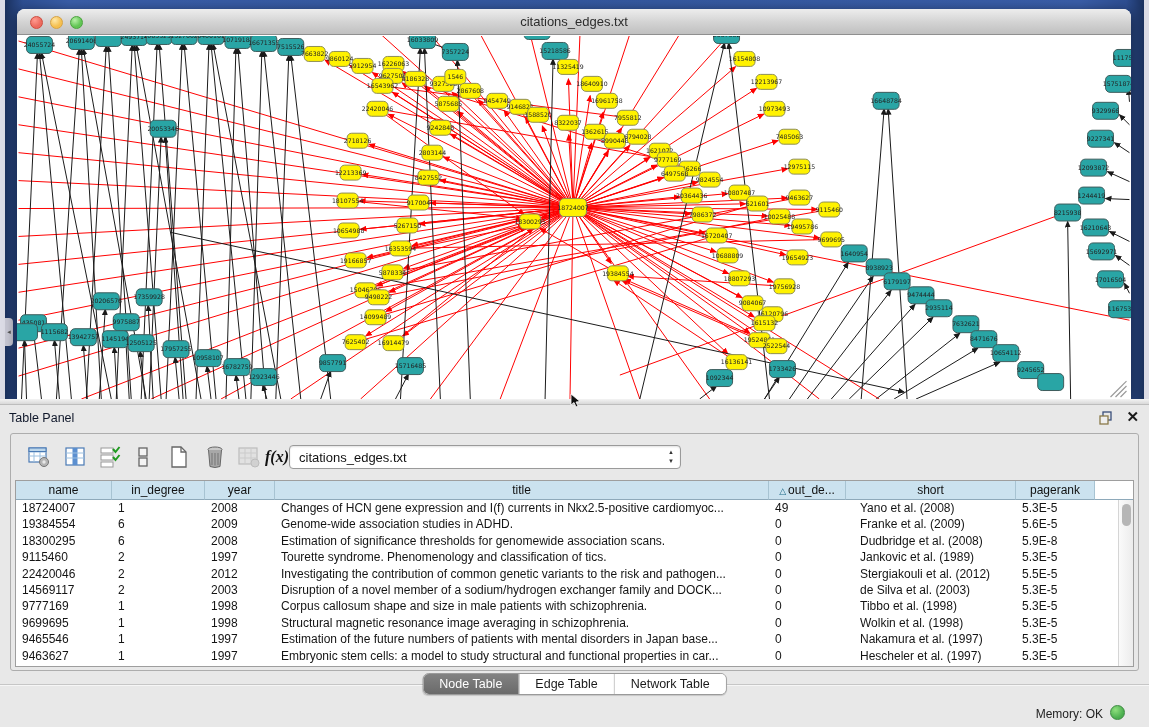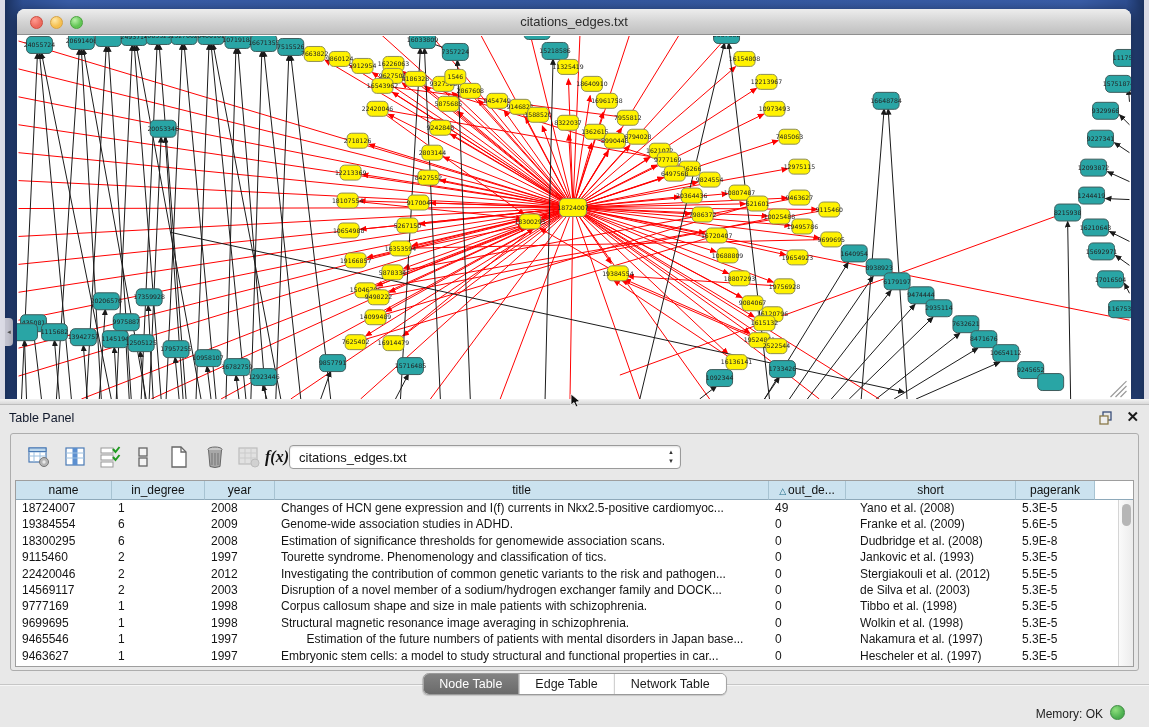--- a/index.html
+++ b/index.html
@@ -937,21 +937,21 @@
             <div class="td" style="width: 77px;">0</div>
             <div class="td" style="width: 170px; padding-left: 14px;">Dudbridge et al. (2008)</div>
             <div class="td" style="width: 79px;">5.9E-8</div>
           </div>
           <div class="tr">
             <div class="td" style="width: 96px;">9115460</div>
             <div class="td" style="width: 93px;">2</div>
             <div class="td" style="width: 70px;">1997</div>
             <div class="td" style="width: 494px;">Tourette syndrome. Phenomenology and classification of tics.</div>
             <div class="td" style="width: 77px;">0</div>
-            <div class="td" style="width: 170px; padding-left: 14px;">Jankovic et al. (1993)</div>
+            <div class="td" style="width: 170px; padding-left: 14px;">Jankovic et al. (1989)</div>
             <div class="td" style="width: 79px;">5.3E-5</div>
           </div>
           <div class="tr">
             <div class="td" style="width: 96px;">22420046</div>
             <div class="td" style="width: 93px;">2</div>
             <div class="td" style="width: 70px;">2012</div>
             <div class="td" style="width: 494px;">Investigating the contribution of common genetic variants to the risk and pathogen...</div>
             <div class="td" style="width: 77px;">0</div>
             <div class="td" style="width: 170px; padding-left: 14px;">Stergiakouli et al. (2012)</div>
             <div class="td" style="width: 79px;">5.5E-5</div>
@@ -980,21 +980,21 @@
             <div class="td" style="width: 70px;">1998</div>
             <div class="td" style="width: 494px;">Structural magnetic resonance image averaging in schizophrenia.</div>
             <div class="td" style="width: 77px;">0</div>
             <div class="td" style="width: 170px; padding-left: 14px;">Wolkin et al. (1998)</div>
             <div class="td" style="width: 79px;">5.3E-5</div>
           </div>
           <div class="tr">
             <div class="td" style="width: 96px;">9465546</div>
             <div class="td" style="width: 93px;">1</div>
             <div class="td" style="width: 70px;">1997</div>
-            <div class="td" style="width: 494px; text-align: center;">Estimation of the future numbers of patients with mental disorders in Japan base...</div>
+            <div class="td" style="width: 494px;">Estimation of the future numbers of patients with mental disorders in Japan base...</div>
             <div class="td" style="width: 77px;">0</div>
             <div class="td" style="width: 170px; padding-left: 14px;">Nakamura et al. (1997)</div>
             <div class="td" style="width: 79px;">5.3E-5</div>
           </div>
           <div class="tr">
             <div class="td" style="width: 96px;">9463627</div>
             <div class="td" style="width: 93px;">1</div>
             <div class="td" style="width: 70px;">1997</div>
             <div class="td" style="width: 494px;">Embryonic stem cells: a model to study structural and functional properties in car...</div>
             <div class="td" style="width: 77px;">0</div>

